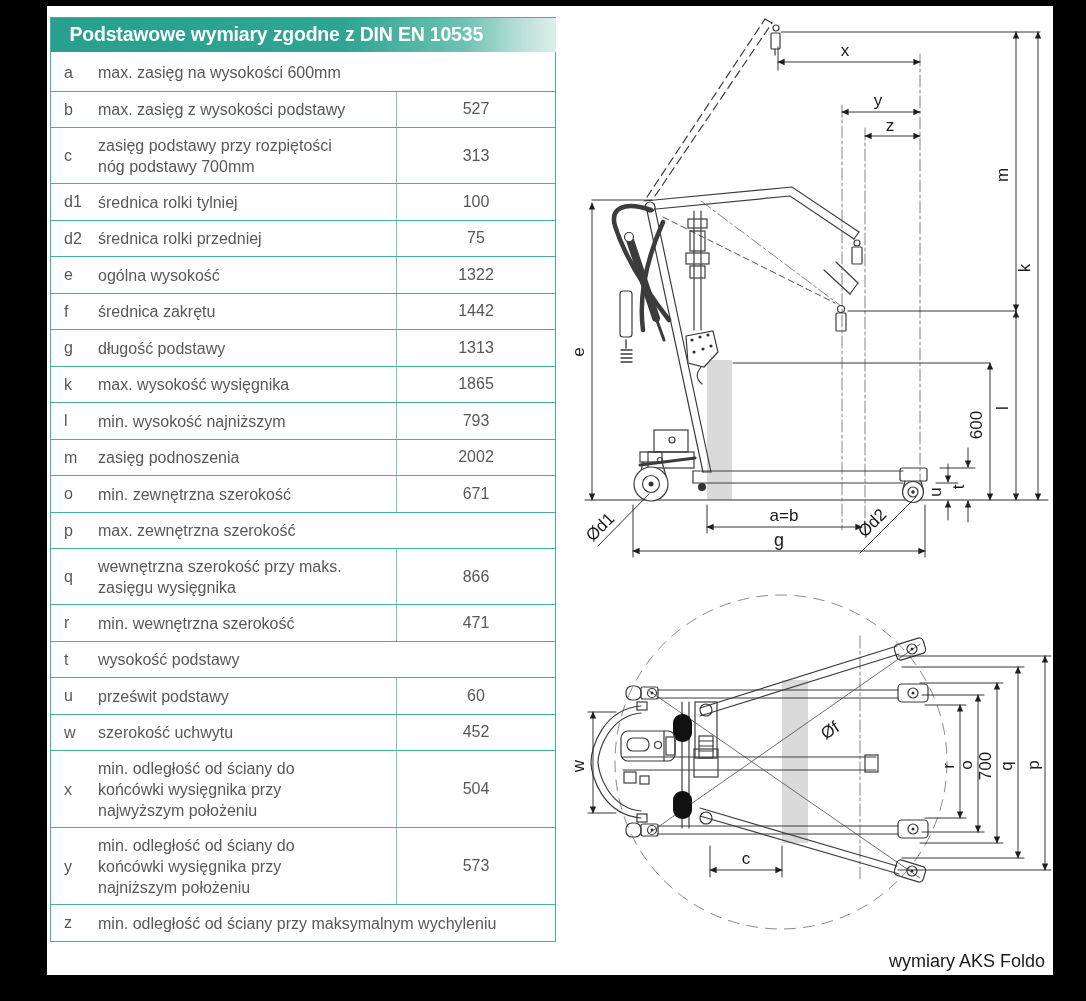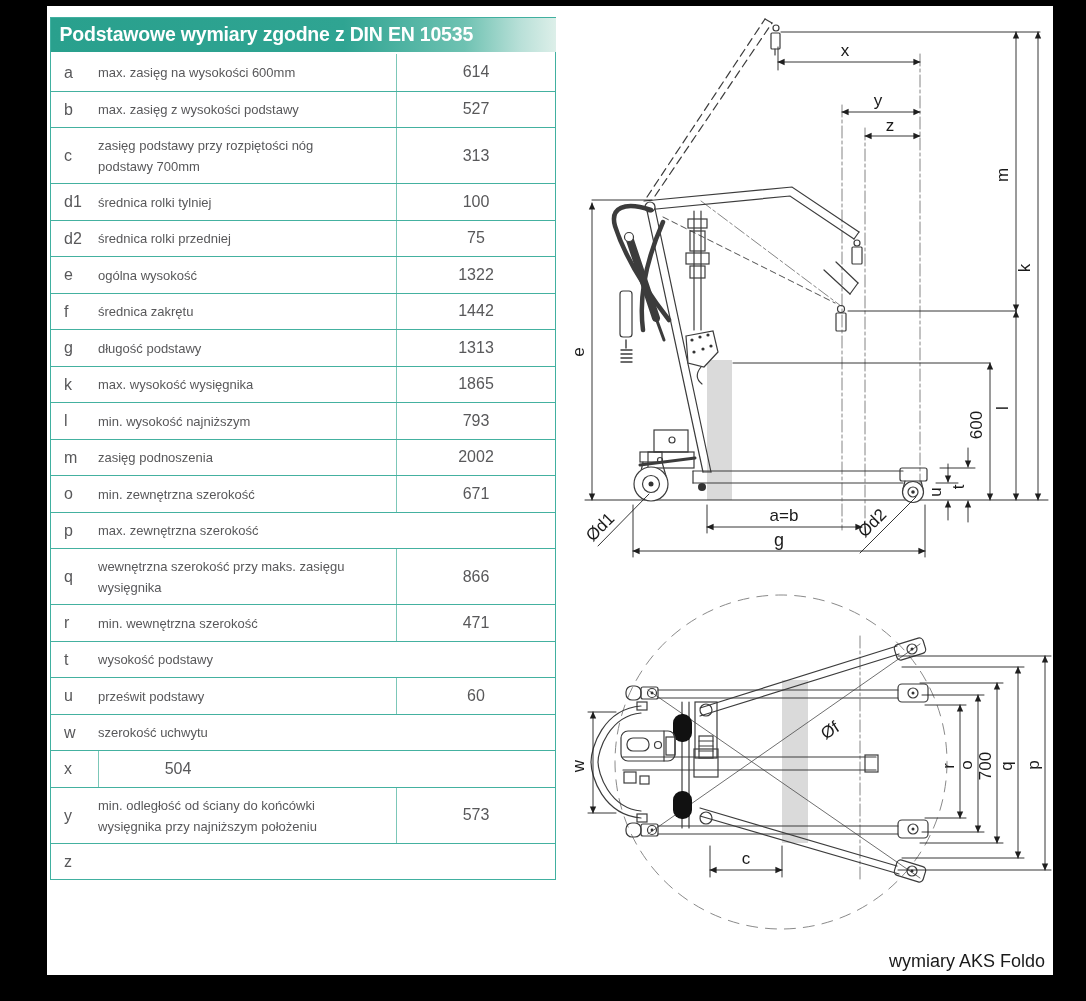--- a/index.html
+++ b/index.html
@@ -3,29 +3,29 @@
 <meta charset="utf-8">
 <style>
   html,body{margin:0;padding:0;background:#000;}
   body{width:1086px;height:1001px;position:relative;overflow:hidden;
        font-family:"Liberation Sans","DejaVu Sans",sans-serif;}
   .page{position:absolute;left:47px;top:6px;width:1006px;height:969px;background:#fff;}
   
   .spec-table{position:absolute;left:3px;top:11px;width:506px;
               border:1.5px solid #41b0a0;background:#fff;box-sizing:border-box;}
   .spec-header{height:34px;display:flex;align-items:center;box-sizing:border-box;
-               padding-left:9px;margin:-0.5px -0.5px 2.5px -0.5px;
+               padding-left:19px;margin:-0.5px -0.5px 2.5px -0.5px;
                background:linear-gradient(90deg,#29a08d 0%,#2fa492 58%,#6fc2b2 82%,#b9e0d8 93%,#ddefe9 100%);
                color:#fff;font-size:19.5px;font-weight:bold;letter-spacing:-0.2px;}
   .spec-row{display:flex;align-items:center;border-top:1.5px solid #44b1a0;box-sizing:border-box;}
   .spec-row:first-child{border-top:none;}
   .cell-key{width:47px;box-sizing:border-box;padding:7px 0 7px 13px;flex:none;
             font-size:16px;line-height:21px;color:#58585a;}
   .cell-label{flex:1;box-sizing:border-box;padding:7px 44px 6px 0;min-height:21px;
-              font-size:13px;line-height:21px;color:#58585a;display:flex;align-items:center;}
+              font-size:16px;line-height:21px;color:#58585a;display:flex;align-items:center;}
   .cell-value{width:159px;flex:none;align-self:stretch;box-sizing:border-box;
               border-left:1px solid #7cc7b8;display:flex;align-items:center;justify-content:center;
               font-size:16px;color:#58585a;}
   .spec-body .spec-row{min-height:36.5px;}
   
   .drawing{position:absolute;left:0;top:0;width:1006px;height:969px;}
   svg text{font-family:"Liberation Sans","DejaVu Sans",sans-serif;fill:#1a1a1a;}
 </style>
 </head>
 <body>
@@ -304,21 +304,20 @@
   </svg>
 
   <div class="spec-table">
     <div class="spec-header">
       <span>Podstawowe wymiary zgodne z DIN EN 10535</span>
     </div>
     <div class="spec-body">
         <div class="spec-row">
     <div class="cell-key">a</div>
     <div class="cell-label">max. zasięg na wysokości 600mm</div>
-    <div class="cell-value">614</div>
   </div>
         <div class="spec-row">
     <div class="cell-key">b</div>
     <div class="cell-label">max. zasięg z wysokości podstawy</div>
     <div class="cell-value">527</div>
   </div>
         <div class="spec-row">
     <div class="cell-key">c</div>
     <div class="cell-label">zasięg podstawy przy rozpiętości nóg podstawy 700mm</div>
     <div class="cell-value">313</div>
@@ -387,29 +386,32 @@
     <div class="cell-label">wysokość podstawy</div>
   </div>
         <div class="spec-row">
     <div class="cell-key">u</div>
     <div class="cell-label">prześwit podstawy</div>
     <div class="cell-value">60</div>
   </div>
         <div class="spec-row">
     <div class="cell-key">w</div>
     <div class="cell-label">szerokość uchwytu</div>
+    <div class="cell-value">452</div>
   </div>
         <div class="spec-row">
     <div class="cell-key">x</div>
+    <div class="cell-label">min. odległość od ściany do końcówki wysięgnika przy najwyższym położeniu</div>
     <div class="cell-value">504</div>
   </div>
         <div class="spec-row">
     <div class="cell-key">y</div>
     <div class="cell-label">min. odległość od ściany do końcówki wysięgnika przy najniższym położeniu</div>
     <div class="cell-value">573</div>
   </div>
         <div class="spec-row">
     <div class="cell-key">z</div>
+    <div class="cell-label">min. odległość od ściany przy maksymalnym wychyleniu</div>
   </div>
       </div>
   </div>
 
 </div>
 
 </body></html>

